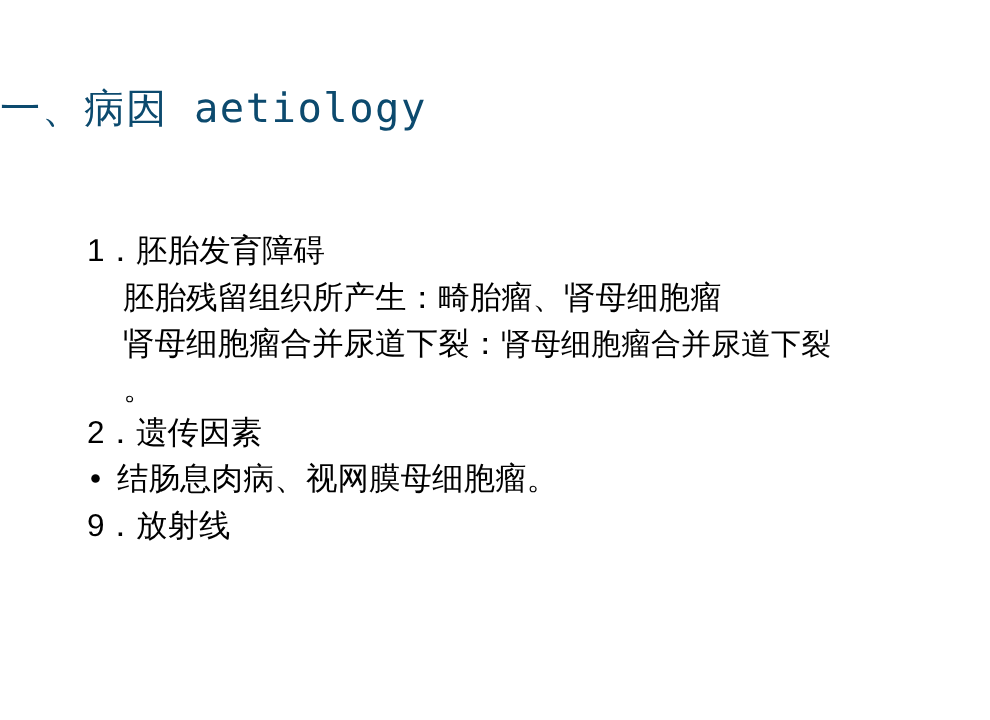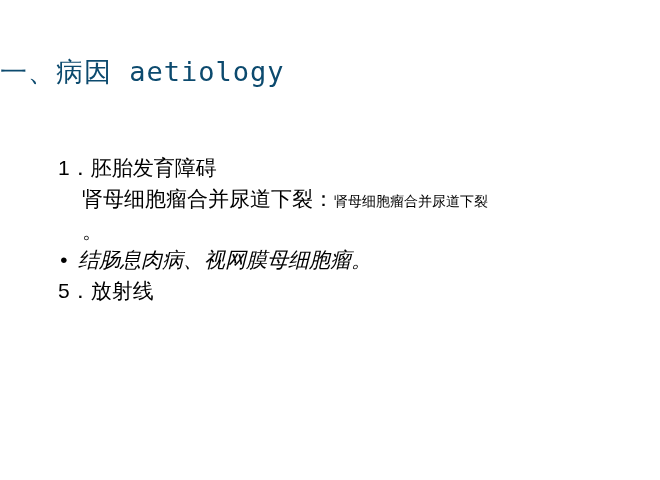--- a/index.html
+++ b/index.html
@@ -42,28 +42,27 @@
     font-size: 21px;
     line-height: 31px;
     white-space: nowrap;
     color: #000000;
   }
   .line.indent {
     padding-left: 24px;
   }
   .line.bullet {
     padding-left: 2px;
-    font-style: italic;
   }
   .bullet-dot {
     display: inline-block;
     width: 18px;
   }
   .small-run {
-    font-size: 14px;
+    font-size: 20px;
     font-family: Liberation Mono, monospace;
   }
   .wrap-line {
     font-size: 21px;
     line-height: 26px;
     white-space: nowrap;
     padding-left: 24px;
   }
 </style>
 </head>
@@ -73,33 +72,39 @@
 
   <div class="slide-title">一、病因 aetiology</div>
 
   <div class="body-block">
 
     <div class="line">
       <span>1．胚胎发育障碍</span>
     </div>
 
 
+    <div class="line indent">
+      <span>胚胎残留组织所产生：畸胎瘤、肾母细胞瘤</span>
+    </div>
 
     <div class="line indent">
       <span>肾母细胞瘤合并尿道下裂：</span><span class="small-run">肾母细胞瘤合并尿道下裂</span>
     </div>
 
     <div class="wrap-line">
       <span>。</span>
     </div>
 
+    <div class="line">
+      <span>2．遗传因素</span>
+    </div>
 
     <div class="line bullet">
       <span class="bullet-dot">•</span><span>结肠息肉病、视网膜母细胞瘤。</span>
     </div>
 
     <div class="line">
-      <span>5．放射线</span>
+      <span>9．放射线</span>
     </div>
 
 
   </div>
 </div>
 
 </body></html>

